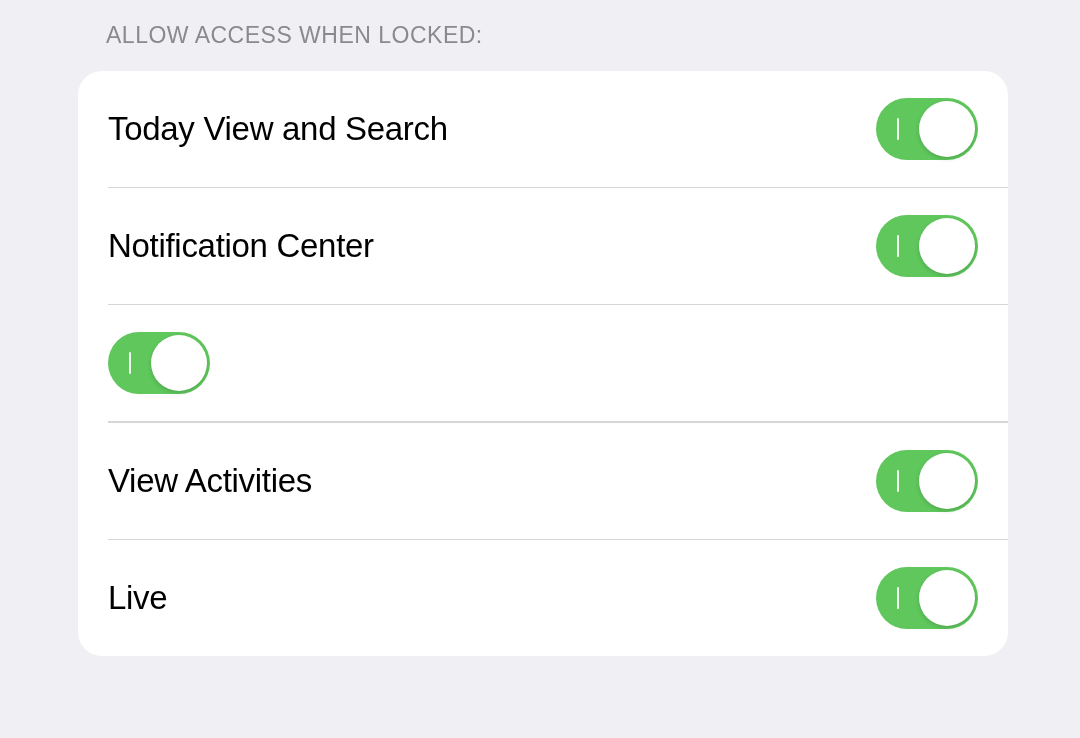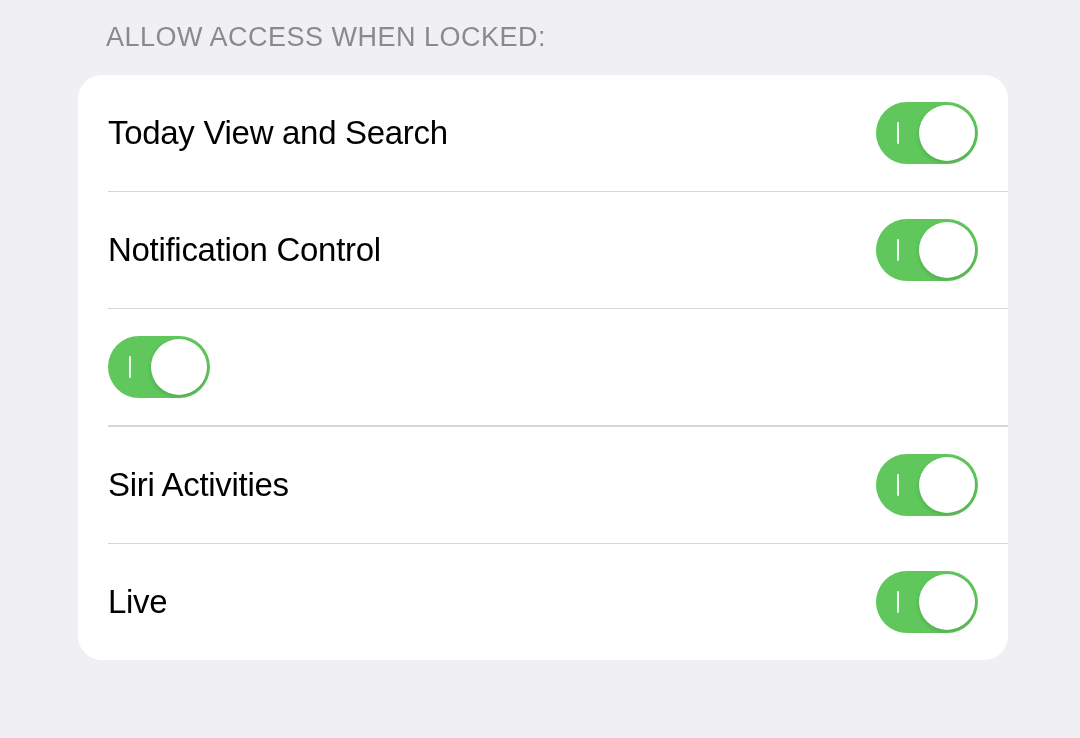--- a/index.html
+++ b/index.html
@@ -12,21 +12,21 @@
       background-color: #f0eff4;
       width: 1080px;
       height: 738px;
       overflow: hidden;
     }
     .container {
       padding: 0;
     }
     .section-header {
       color: #8a8a8e;
-      font-size: 27px;
+      font-size: 23px;
       font-weight: 400;
       letter-spacing: 0.5px;
       padding: 0 0 22px 106px;
       margin-top: 22px;
     }
     .settings-group {
       background-color: #ffffff;
       border-radius: 24px;
       margin: 0 72px 0 78px;
       overflow: hidden;
@@ -92,40 +92,40 @@
     <div class="settings-row">
       <span class="settings-row-label">Today View and Search</span>
       <div class="toggle">
         <span class="toggle-mark"></span>
         <span class="toggle-thumb"></span>
       </div>
     </div>
     <div class="divider"></div>
 
     <div class="settings-row">
-      <span class="settings-row-label">Notification Control</span>
+      <span class="settings-row-label">Notification Center</span>
       <div class="toggle">
         <span class="toggle-mark"></span>
         <span class="toggle-thumb"></span>
       </div>
     </div>
     <div class="divider"></div>
 
     <div class="settings-row">
       <div class="toggle">
         <span class="toggle-mark"></span>
         <span class="toggle-thumb"></span>
       </div>
     </div>
     <div class="divider"></div>
 
     <div class="divider"></div>
 
     <div class="settings-row">
-      <span class="settings-row-label">Siri Activities</span>
+      <span class="settings-row-label">View Activities</span>
       <div class="toggle">
         <span class="toggle-mark"></span>
         <span class="toggle-thumb"></span>
       </div>
     </div>
     <div class="divider"></div>
 
     <div class="settings-row">
       <span class="settings-row-label">Live</span>
       <div class="toggle">

